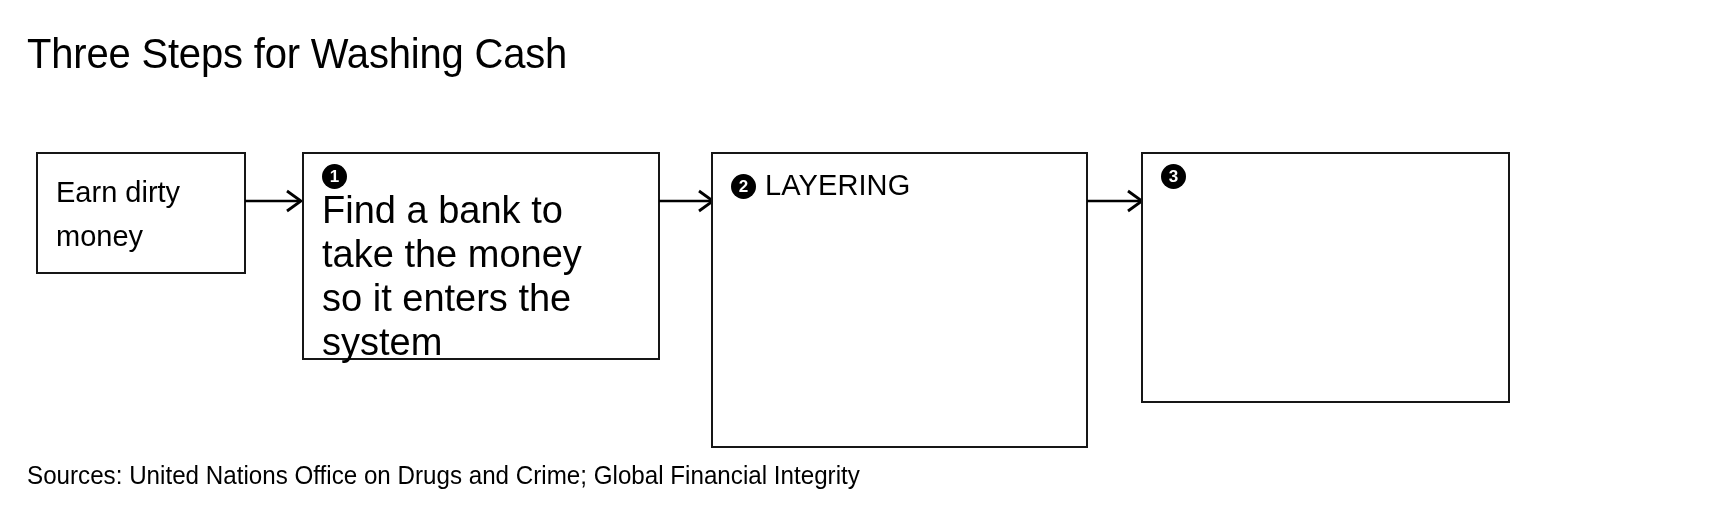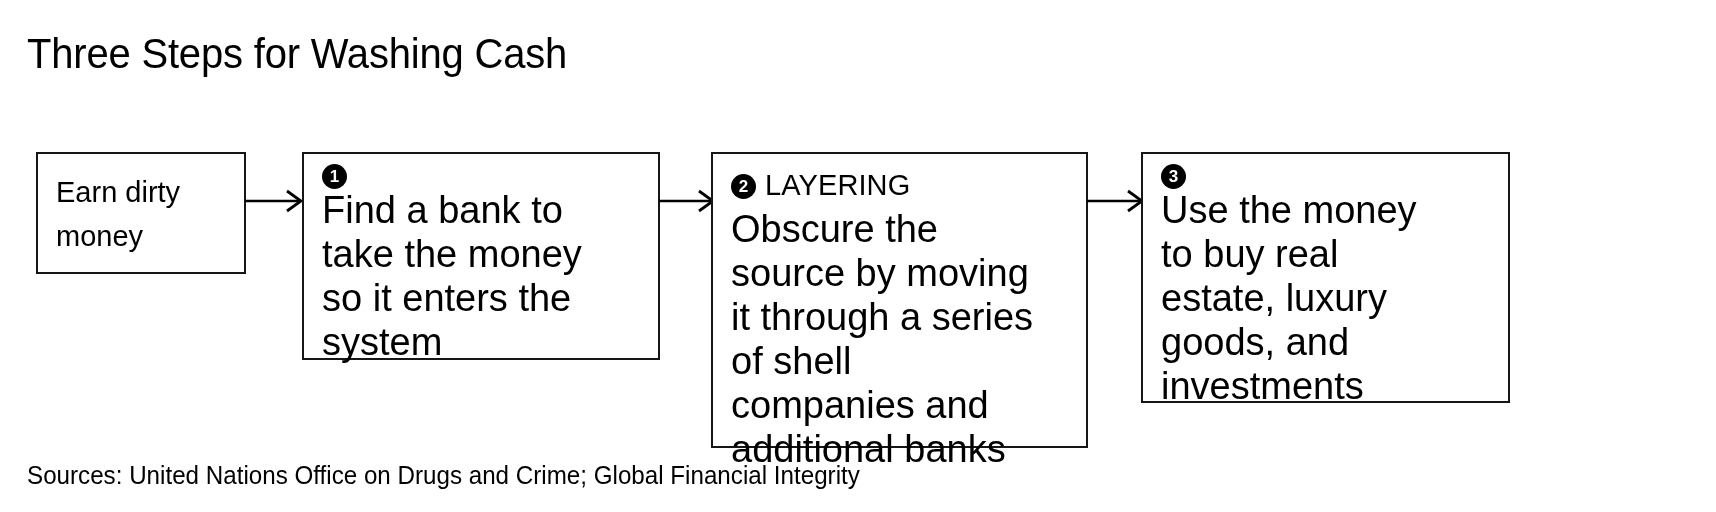--- a/index.html
+++ b/index.html
@@ -171,37 +171,35 @@
         <polyline points="40,2 54,12 40,22" fill="none" stroke="#000000" stroke-width="2.8"></polyline>
       </svg>
     </div>
 
     <div class="flow-box" style="left:711px; top:128px; width:377px; height:296px;">
       <div class="box-inner">
         <div class="step-head">
           <span class="step-num">2</span>
           <span class="step-title">LAYERING</span>
         </div>
-        <div class="step-body" style="width:305px;">Obscure the source by moving it through a series of shell companies and additional banks</div>
       </div>
     </div>
 
     <div class="arrow" style="left:1087px; top:165px; width:57px;">
       <svg width="57" height="24" viewBox="0 0 57 24">
         <line x1="0" y1="12" x2="53" y2="12" stroke="#000000" stroke-width="2.4"></line>
         <polyline points="41,2 55,12 41,22" fill="none" stroke="#000000" stroke-width="2.8"></polyline>
       </svg>
     </div>
 
     <div class="flow-box" style="left:1141px; top:128px; width:369px; height:251px;">
       <div class="box-inner">
         <div class="step-head">
           <span class="step-num">3</span>
         </div>
-        <div class="step-body" style="width:285px;">Use the money to buy real estate, luxury goods, and investments</div>
       </div>
     </div>
 
   </div>
 
   <div id="source-note">Sources: United Nations Office on Drugs and Crime; Global Financial Integrity</div>
 
 </div>
 
 </body></html>

